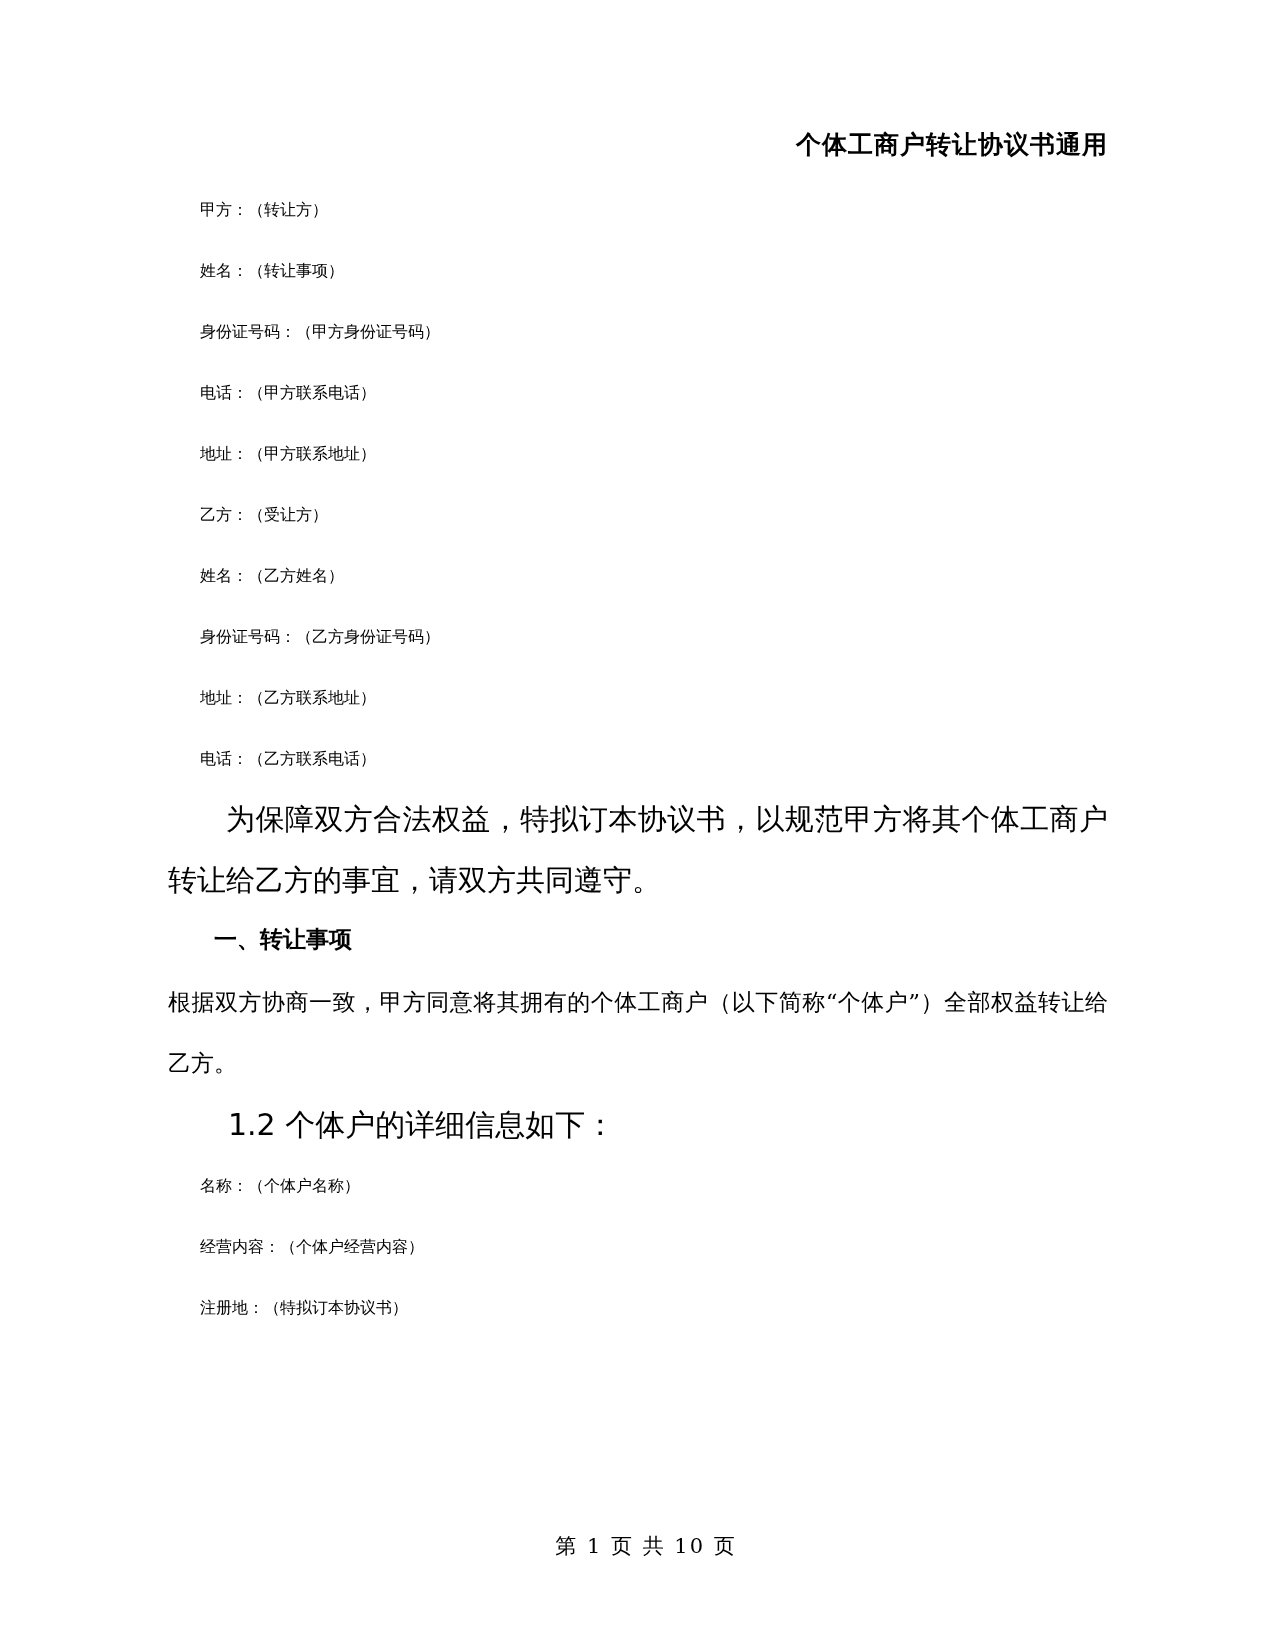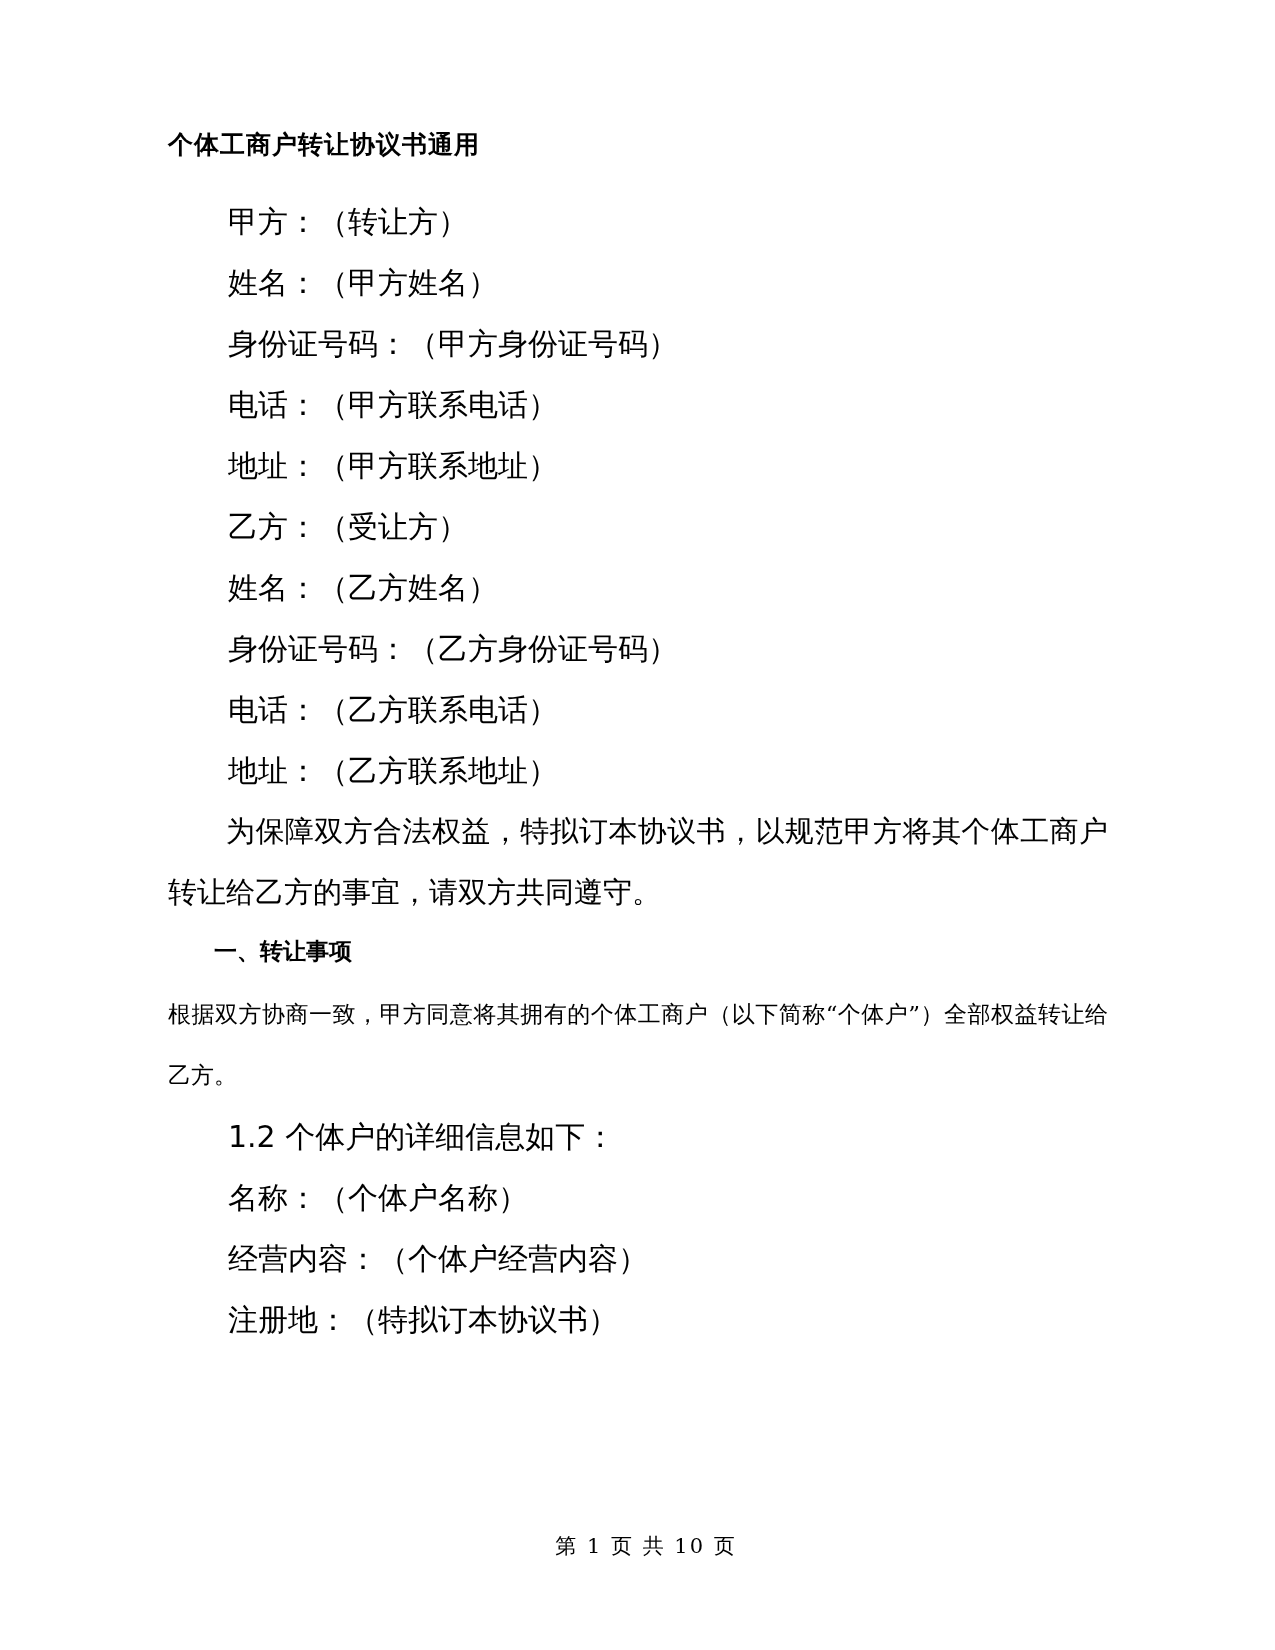--- a/index.html
+++ b/index.html
@@ -21,29 +21,29 @@
     padding: 0;
     overflow: hidden;
   }
   .content {
     position: absolute;
     left: 168px;
     top: 128px;
     width: 940px;
   }
   .doc-title {
-    text-align: left;
+    text-align: right;
     font-size: 25px;
     font-weight: bold;
     letter-spacing: 1px;
-    margin: 0 0 30px 0;
+    margin: 0 0 18px 0;
     font-family: "DejaVu Sans", "Liberation Sans", sans-serif;
   }
   .line {
-    font-size: 30px;
+    font-size: 16px;
     line-height: 61px;
     white-space: pre-wrap;
   }
   .indent-1 {
     text-indent: 2em;
   }
   .para {
     font-size: 29px;
     line-height: 61px;
     text-indent: 2em;
@@ -88,29 +88,29 @@
 </style>
 </head>
 <body>
 
 <div class="page">
   <div class="content">
 
     <div class="doc-title">个体工商户转让协议书通用</div>
 
     <div class="line indent-1">甲方：（转让方）</div>
-    <div class="line indent-1">姓名：（甲方姓名）</div>
+    <div class="line indent-1">姓名：（转让事项）</div>
     <div class="line indent-1">身份证号码：（甲方身份证号码）</div>
     <div class="line indent-1">电话：（甲方联系电话）</div>
     <div class="line indent-1">地址：（甲方联系地址）</div>
     <div class="line indent-1">乙方：（受让方）</div>
     <div class="line indent-1">姓名：（乙方姓名）</div>
     <div class="line indent-1">身份证号码：（乙方身份证号码）</div>
+    <div class="line indent-1">地址：（乙方联系地址）</div>
     <div class="line indent-1">电话：（乙方联系电话）</div>
-    <div class="line indent-1">地址：（乙方联系地址）</div>
 
     <div class="para">为保障双方合法权益，特拟订本协议书，以规范甲方将其个体工商户转让给乙方的事宜，请双方共同遵守。</div>
 
     <div class="section-head">一、转让事项</div>
 
     <div class="para-noindent">根据双方协商一致，甲方同意将其拥有的个体工商户（以下简称“个体户”）全部权益转让给乙方。</div>
 
     <div class="sub-head">1.2 个体户的详细信息如下：</div>
 
     <div class="line indent-1">名称：（个体户名称）</div>

